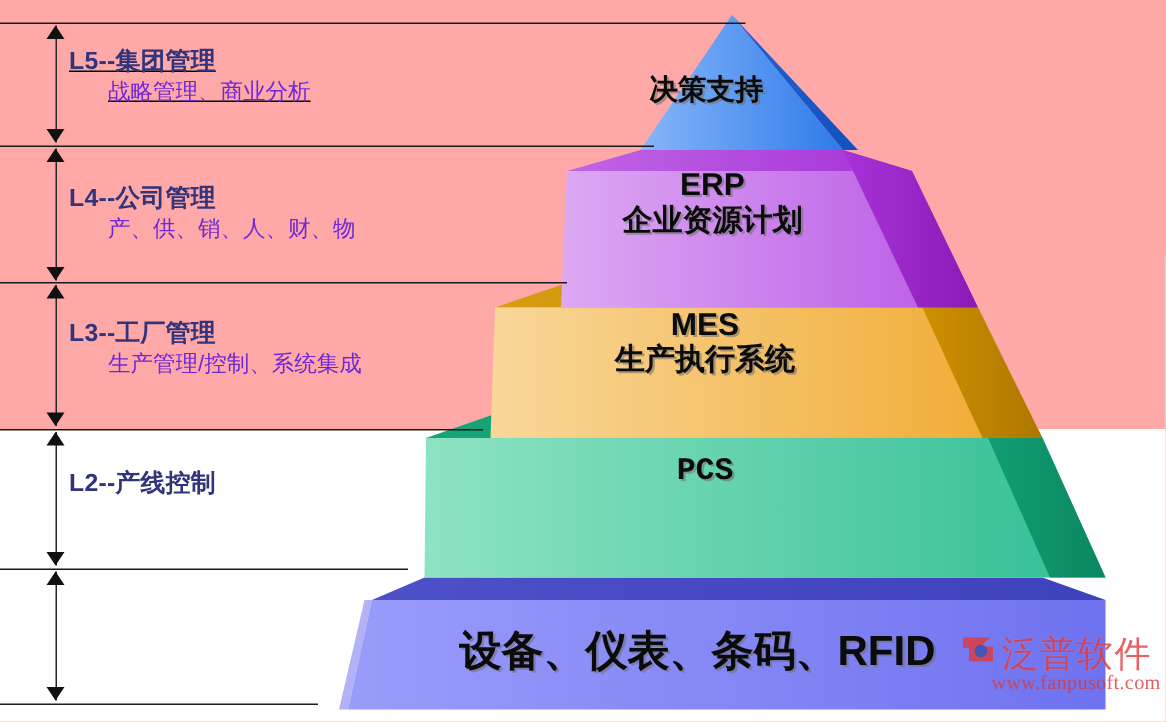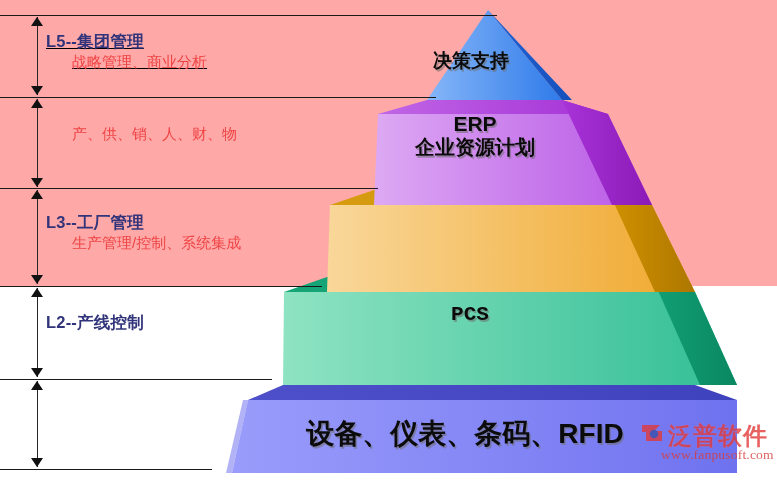--- a/index.html
+++ b/index.html
@@ -44,21 +44,21 @@
   }
   .arrow .head.up{top:0;border-bottom:9px solid #111;}
   .arrow .head.down{bottom:0;border-top:9px solid #111;}
 
   .lvl{position:absolute;left:46px;}
   .lvl .title{
     font-size:16.5px;font-weight:bold;color:#31347a;letter-spacing:.2px;
     white-space:nowrap;line-height:1.15;
   }
   .lvl .sub{
-    font-size:15px;color:#ef4444;white-space:nowrap;line-height:1.2;
+    font-size:15px;color:#6d28d9;white-space:nowrap;line-height:1.2;
     margin-left:26px;margin-top:2px;
   }
   .lvl.single .title{font-size:16.5px;}
 
   
   .ptext{
     position:absolute;text-align:center;color:#0b0b0b;font-weight:bold;
     text-shadow:1.5px 1.5px 0 rgba(110,110,110,.55);
     line-height:1.12;white-space:nowrap;
   }
@@ -74,21 +74,21 @@
   #t-l2 .l1{font-size:21px;}
   #t-l1{left:290px;top:418px;width:350px;font-size:28px;}
 
   
   #watermark{
     position:absolute;left:640px;top:418px;width:137px;height:56px;
     opacity:.80;
   }
   #wm-brand{
     position:absolute;left:28px;top:2px;
-    font-size:24px;font-weight:bold;color:#e33a3a;
+    font-size:24px;font-weight:normal;color:#e33a3a;
     letter-spacing:1px;white-space:nowrap;
     text-shadow:0 0 1px rgba(255,255,255,.25);
   }
   #wm-url{
     position:absolute;left:1px;top:29px;
     font-size:13.5px;color:#d63a3a;letter-spacing:.2px;white-space:nowrap;
     font-family:"Liberation Serif","DejaVu Serif",serif;
     margin-left:20px;
   }
   #wm-mark{position:absolute;left:0px;top:3px;width:26px;height:24px;}
@@ -194,20 +194,24 @@
 
   <div class="ptext" id="t-l4">
     <span class="l1">ERP</span>
     <span class="l2">企业资源计划</span>
   </div>
 
   <div class="ptext" id="t-l5">
     <span class="l1">决策支持</span>
   </div>
 
+  <div class="ptext" id="t-l3">
+    <span class="l1">MES</span>
+    <span class="l2">生产执行系统</span>
+  </div>
 
   <div class="ptext" id="t-l2">
     <span class="l1">PCS</span>
   </div>
 
   <div class="ptext" id="t-l1">
     <span class="l1">设备、仪表、条码、RFID</span>
   </div>
 
   <div class="anno">
@@ -228,20 +232,21 @@
       <div class="title">L5--集团管理</div>
       <div class="sub">战略管理、商业分析</div>
     </div>
 
     <div class="arrow" style="top:99px;height:88px;">
       <div class="shaft"></div>
         <div class="head up"></div>
         <div class="head down"></div>
     </div>
     <div class="lvl" style="top:123px;">
+      <div class="title">L4--公司管理</div>
       <div class="sub">产、供、销、人、财、物</div>
     </div>
 
     <div class="arrow" style="top:190px;height:94px;">
       <div class="shaft"></div>
         <div class="head up"></div>
         <div class="head down"></div>
     </div>
     <div class="lvl" style="top:213px;">
       <div class="title">L3--工厂管理</div>

